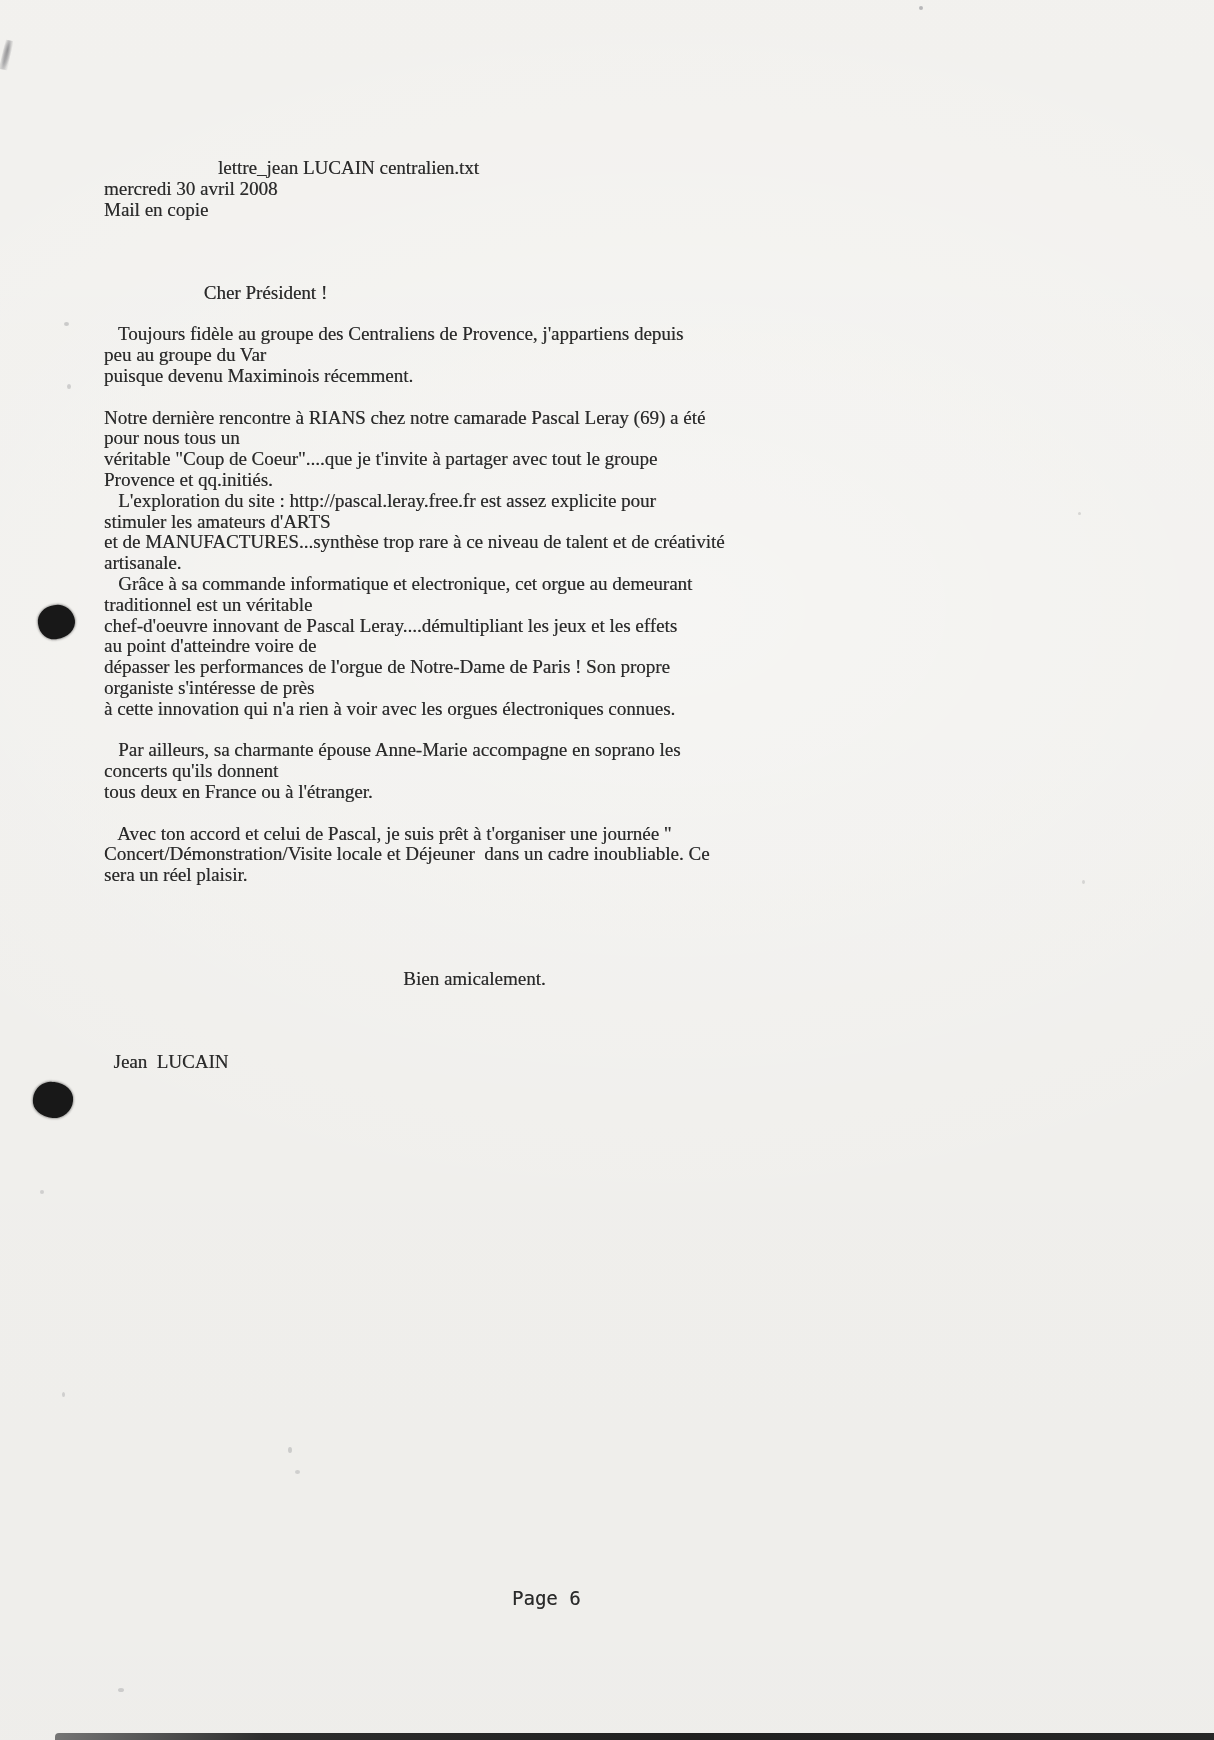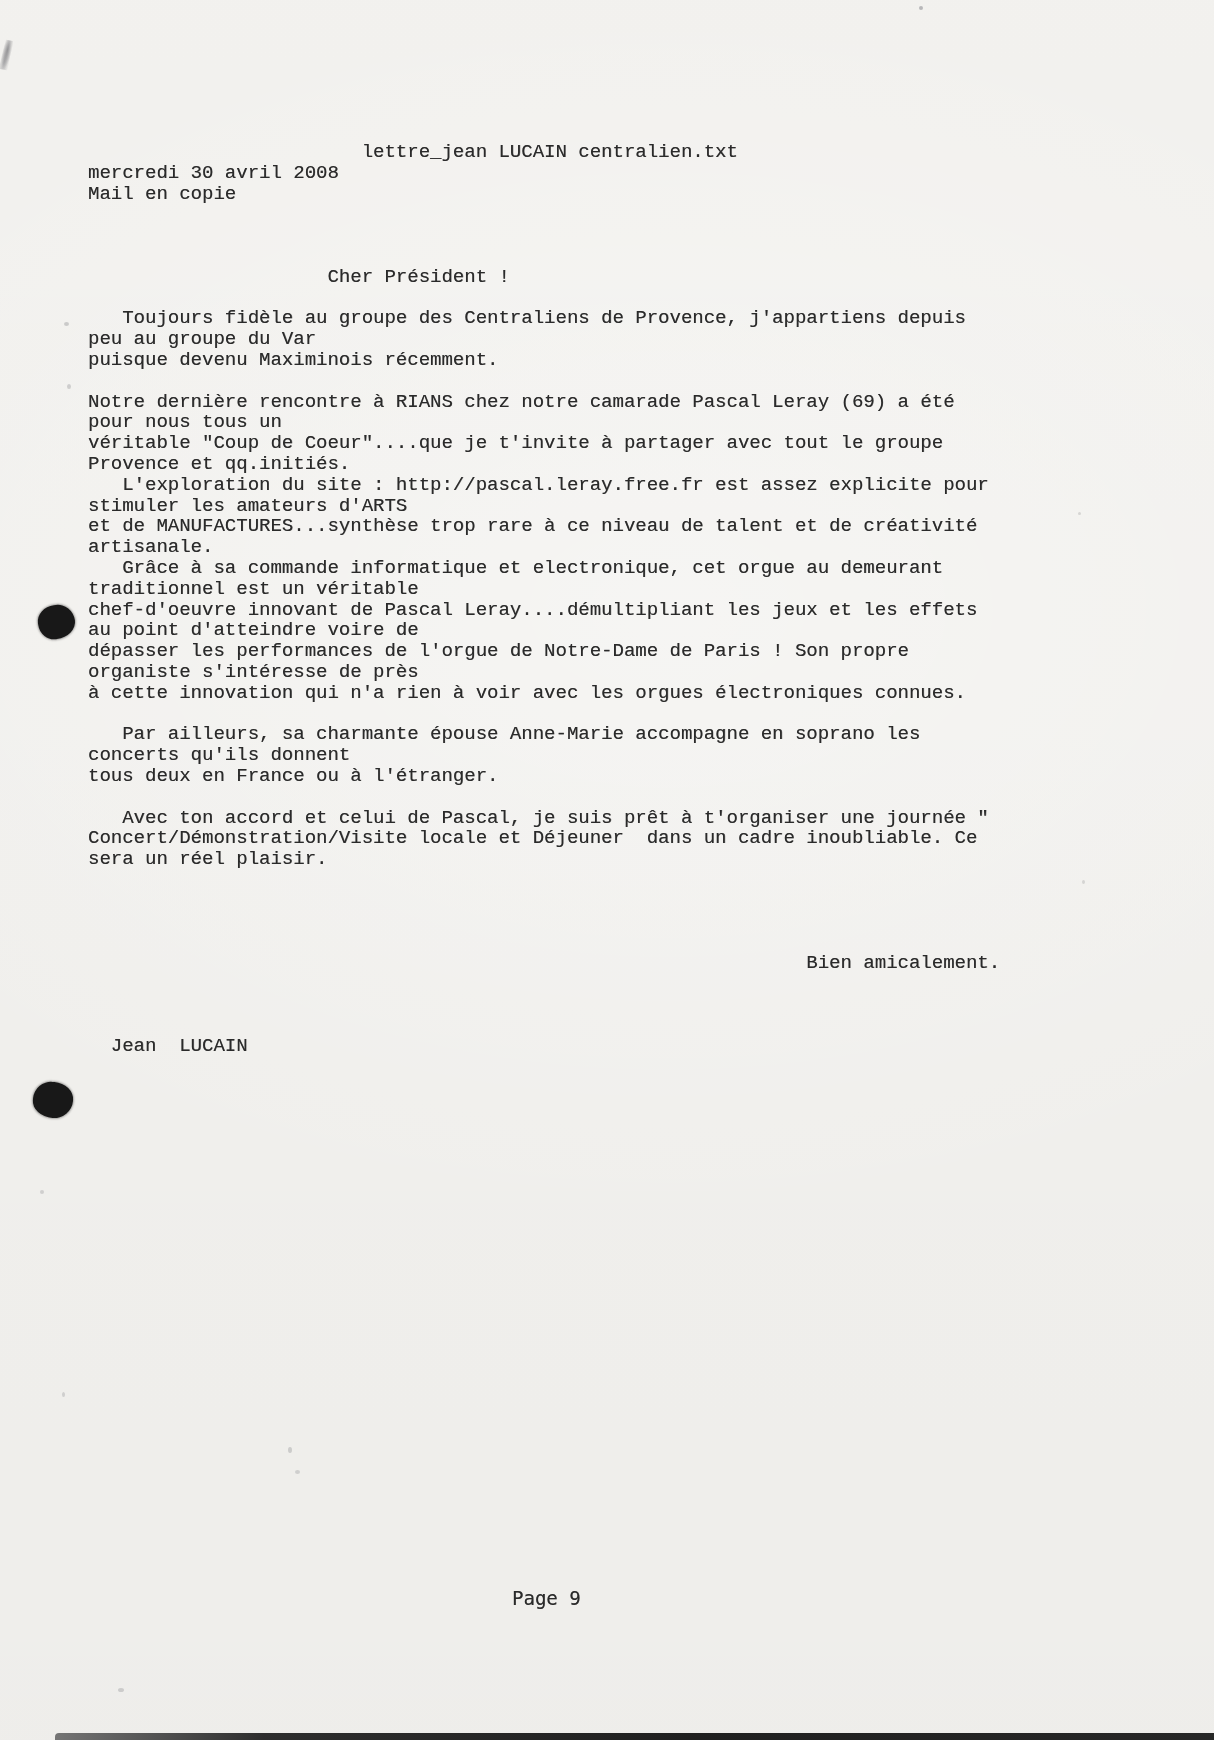--- a/index.html
+++ b/index.html
@@ -12,22 +12,22 @@
   }
   .page {
     position: absolute; inset: 0;
     background:
       radial-gradient(ellipse 1400px 900px at 55% 35%, rgba(255,255,255,0.35), rgba(0,0,0,0) 70%),
       linear-gradient(180deg, rgba(0,0,0,0.015), rgba(0,0,0,0.03));
   }
   .letter {
     position: absolute;
     left: 88px; top: 142px;
-    margin: 0;
-    font-family: Liberation Mono, monospace;
+    margin: 16px;
+    font-family: Liberation Serif, serif;
     font-size: 19px;
     line-height: 20.8px;
     color: var(--toner, #2a2a2a);
     white-space: pre;
     text-shadow: 0.3px 0.3px 0 rgba(42,42,42,0.55);
   }
   .page-number {
     position: absolute;
     left: 512px; top: 1588px;
     font-family: "DejaVu Sans Mono", monospace;
@@ -126,21 +126,21 @@
 
 
 
 
                                                                Bien amicalement.
 
 
 
   Jean  LUCAIN</pre>
 
-  <div class="page-number">Page 9</div>
+  <div class="page-number">Page 6</div>
 
   <div class="blob blob-1"></div>
   <div class="blob blob-2"></div>
 
   <div class="smudge-tl"></div>
 
   <div class="speck s1"></div>
   <div class="speck s2"></div>
   <div class="speck s3"></div>
   <div class="speck s4"></div>

